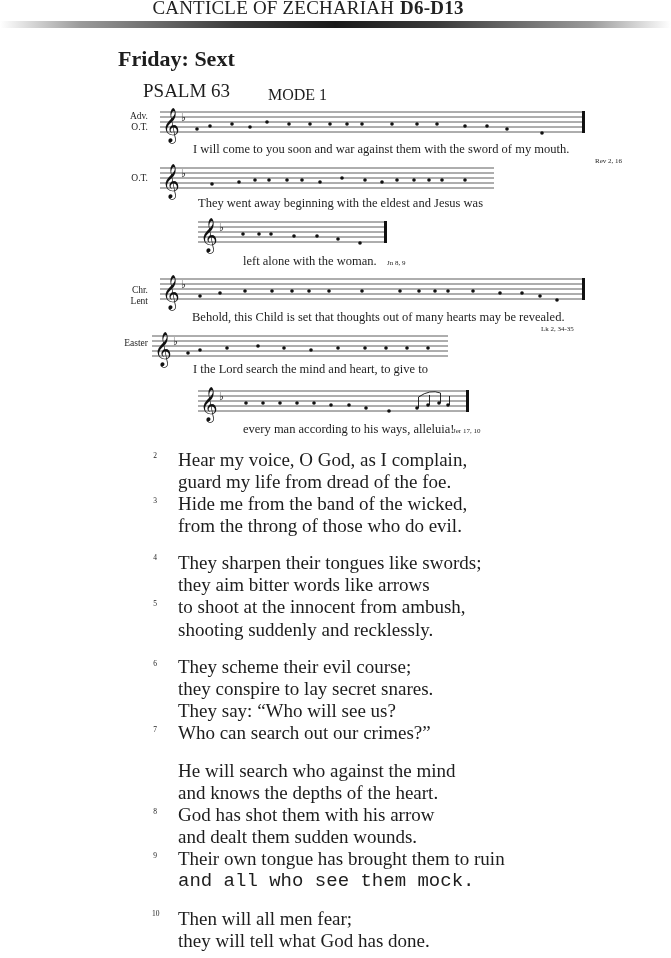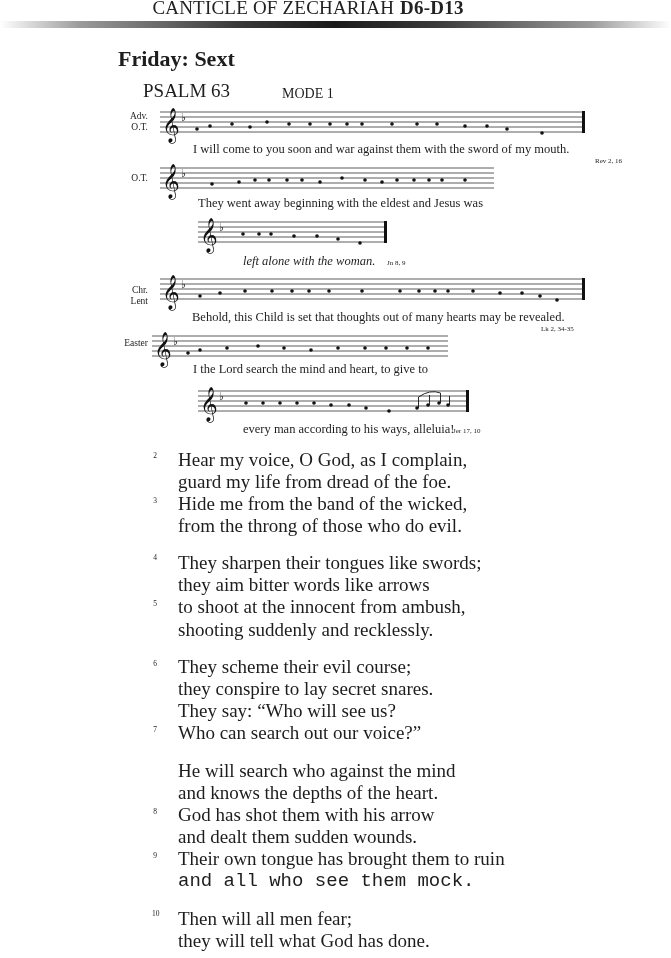--- a/index.html
+++ b/index.html
@@ -3,21 +3,21 @@
 <meta charset="utf-8">
 <style>
   html, body { margin:0; padding:0; background:#fff; }
   body { width:671px; height:958px; position:relative; overflow:hidden; font-family:"Liberation Serif", "DejaVu Serif", serif; color:#1d1d1d; }
   .abs { position:absolute; }
   .running-head { top:-3px; left:0; width:671px; text-align:center; font-size:19px; letter-spacing:0.2px; color:#222; padding-right:55px; box-sizing:border-box; }
   .running-head b { font-weight:bold; margin-left:6px; }
   .rule { top:21px; left:0; width:671px; height:7px; background:linear-gradient(to right, rgba(255,255,255,0) 0%, #9a9a9a 12%, #3a3a3a 35%, #1a1a1a 50%, #3a3a3a 65%, #9a9a9a 88%, rgba(255,255,255,0) 100%); }
   .hour-title { top:46px; left:118px; font-size:22px; font-weight:bold; }
   .psalm-title { top:80px; left:143px; font-size:19px;text-align:right; }
-  .mode { top:86px; left:282px; font-size:14px; }
+  .mode { top:86px; left:268px; font-size:16px; }
   .staff { position:absolute; }
   .staff svg { display:block; overflow:visible; }
   .staff-label { position:absolute; font-size:9.5px; line-height:11px; text-align:right; }
   .ant-text { position:absolute; font-size:12.5px; white-space:nowrap; font-family:"Liberation Serif", serif; }
   .ref { position:absolute; font-size:7px; white-space:nowrap; }
   .verse { position:absolute; left:178px; font-size:19px; white-space:nowrap; line-height:22px; }
   .vnum { position:absolute; left:152px; font-size:7.5px; line-height:8px; text-align:center; width:6px; }
 </style>
 </head>
 <body>
@@ -122,21 +122,21 @@
       <circle cx="53" cy="20" r="1.8"></circle>
         <circle cx="69" cy="20" r="1.8"></circle>
         <circle cx="81" cy="20" r="1.8"></circle>
         <circle cx="104" cy="22" r="1.8"></circle>
         <circle cx="127" cy="22" r="1.8"></circle>
         <circle cx="148" cy="25" r="1.8"></circle>
         <circle cx="170" cy="29" r="1.8"></circle>
     </g>
   </svg>
 </div>
-<div class="ant-text" style="top:254px;left:243px;font-style:italic;">left alone with the woman.</div>
+<div class="ant-text" style="top:254px;left:243px;">left alone with the woman.</div>
 <div class="ref" style="top:259px;left:387px;">Jn 8, 9</div>
 
 <div class="staff-label" style="top:285px;left:118px;width:30px;">
   <div>Chr.</div>
   <div>Lent</div>
 </div>
 <div class="staff" style="top:271px;left:152px;">
   <svg width="436" height="40" viewBox="0 0 436 40">
     <g stroke="#333" stroke-width="0.8">
       <line x1="8" y1="8" x2="432" y2="8"></line>
@@ -259,21 +259,21 @@
   <div class="vnum" style="top:600px;">5</div>
   <div class="verse" style="top:596px;">to shoot at the innocent from ambush,</div>
   <div class="verse" style="top:619px;">shooting suddenly and recklessly.</div>
 
   <div class="vnum" style="top:660px;">6</div>
   <div class="verse" style="top:656px;">They scheme their evil course;</div>
   <div class="verse" style="top:678px;">they conspire to lay secret snares.</div>
   <div class="verse" style="top:700px;">They say: “Who will see us?</div>
 
   <div class="vnum" style="top:726px;">7</div>
-  <div class="verse" style="top:722px;">Who can search out our voice?”</div>
+  <div class="verse" style="top:722px;">Who can search out our crimes?”</div>
 
   <div class="verse" style="top:760px;">He will search who against the mind</div>
   <div class="verse" style="top:782px;">and knows the depths of the heart.</div>
 
   <div class="vnum" style="top:808px;">8</div>
   <div class="verse" style="top:804px;">God has shot them with his arrow</div>
   <div class="verse" style="top:826px;">and dealt them sudden wounds.</div>
 
   <div class="vnum" style="top:852px;">9</div>
   <div class="verse" style="top:848px;">Their own tongue has brought them to ruin</div>

